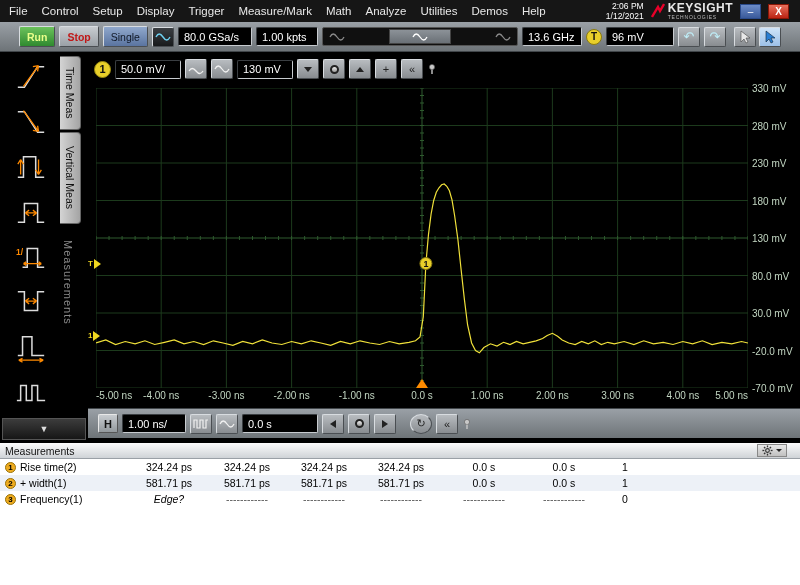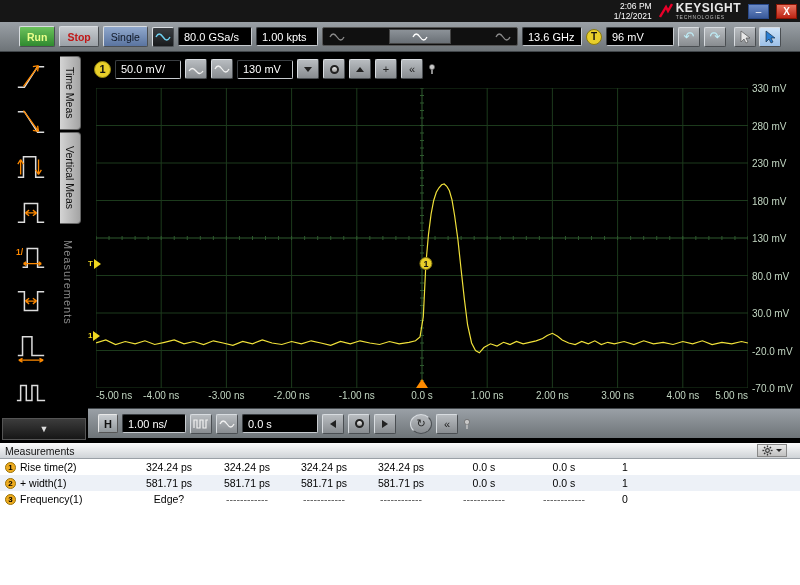--- a/index.html
+++ b/index.html
@@ -3,21 +3,21 @@
 <meta charset="utf-8">
 <style>
 *{margin:0;padding:0;box-sizing:border-box}
 html,body{width:800px;height:585px;background:#000;font-family:"Liberation Sans",sans-serif;overflow:hidden}
 #root{position:absolute;left:0;top:0;width:800px;height:585px}
 
 
 .menubar{position:absolute;left:0;top:0;width:800px;height:22px;background:#161616;display:flex;align-items:center;color:#e8e8e8;font-size:11.5px}
 .menu-items{display:flex;padding-left:2px}
 .menu-item{padding:3px 7px;cursor:default;white-space:nowrap}
-.menu-right{margin-left:auto;display:flex;align-items:center;gap:7px;padding-right:3px}
+.menu-right{margin-left:auto;display:flex;align-items:center;gap:7px;padding-right:11px}
 .clock{font-size:8.5px;text-align:right;line-height:1.2;color:#fff}
 .brand{display:flex;align-items:center;gap:3px}
 .brand-name{font-size:12px;font-weight:bold;letter-spacing:.5px;line-height:1}
 .brand-sub{font-size:5px;letter-spacing:.8px;color:#bbb;line-height:1.4}
 .winbtn{width:21px;height:15px;display:flex;align-items:center;justify-content:center;font-size:10px;color:#fff}
 .winbtn.min{background:linear-gradient(#6c8cc8,#3a5a9a);border:1px solid #2a4a8a}
 .winbtn.close{background:linear-gradient(#e8705c,#bc2414);border:1px solid #8a1606;font-weight:bold}
 
 
 .toolbar{position:absolute;left:0;top:22px;width:800px;height:30px;background:linear-gradient(#9aa0a6,#6e7478);display:flex;align-items:center;gap:4px;padding:0 19px;border-bottom:1px solid #41464a}
@@ -77,20 +77,33 @@
 .td.name{justify-content:flex-start;padding-left:5px;gap:4px}
 .td.dim{color:#555}
 .mbadge{width:11px;height:11px;border-radius:50%;background:#efac1f;border:1px solid #9a7208;color:#000;font-size:8px;font-weight:bold;display:flex;align-items:center;justify-content:center;flex:none}
 </style>
 </head>
 <body>
 
 <div id="root">
 
   <div class="menubar">
+    <div class="menu-items">
+        <span class="menu-item">File</span>
+        <span class="menu-item">Control</span>
+        <span class="menu-item">Setup</span>
+        <span class="menu-item">Display</span>
+        <span class="menu-item">Trigger</span>
+        <span class="menu-item">Measure/Mark</span>
+        <span class="menu-item">Math</span>
+        <span class="menu-item">Analyze</span>
+        <span class="menu-item">Utilities</span>
+        <span class="menu-item">Demos</span>
+        <span class="menu-item">Help</span>
+      </div>
     <div class="menu-right">
       <div class="clock">
         <div>2:06 PM</div>
         <div>1/12/2021</div>
       </div>
       <div class="brand">
         <svg width="14" height="16" viewBox="0 0 14 16">
             <path d="M1 14 L7 4 L9 8 L13 1" stroke="#e90029" stroke-width="2.4" fill="none"></path>
           </svg>
         <div>
@@ -443,21 +456,21 @@
           <div class="td" style="width: 78px;">581.71 ps</div>
           <div class="td" style="width: 88px;">0.0 s</div>
           <div class="td" style="width: 72px;">0.0 s</div>
           <div class="td" style="width: 50px;">1</div>
         </div>
         <div class="row">
           <div class="td name" style="width: 130px;">
             <span class="mbadge">3</span>
             <span>Frequency(1)</span>
           </div>
-          <div class="td" style="width: 78px;">Edge?</div>
+          <div class="td" style="width: 78px; font-style: italic;">Edge?</div>
           <div class="td dim" style="width: 78px;">------------</div>
           <div class="td dim" style="width: 76px;">------------</div>
           <div class="td dim" style="width: 78px;">------------</div>
           <div class="td dim" style="width: 88px;">------------</div>
           <div class="td dim" style="width: 72px;">------------</div>
           <div class="td" style="width: 50px;">0</div>
         </div>
       </div>
   </div>
 

